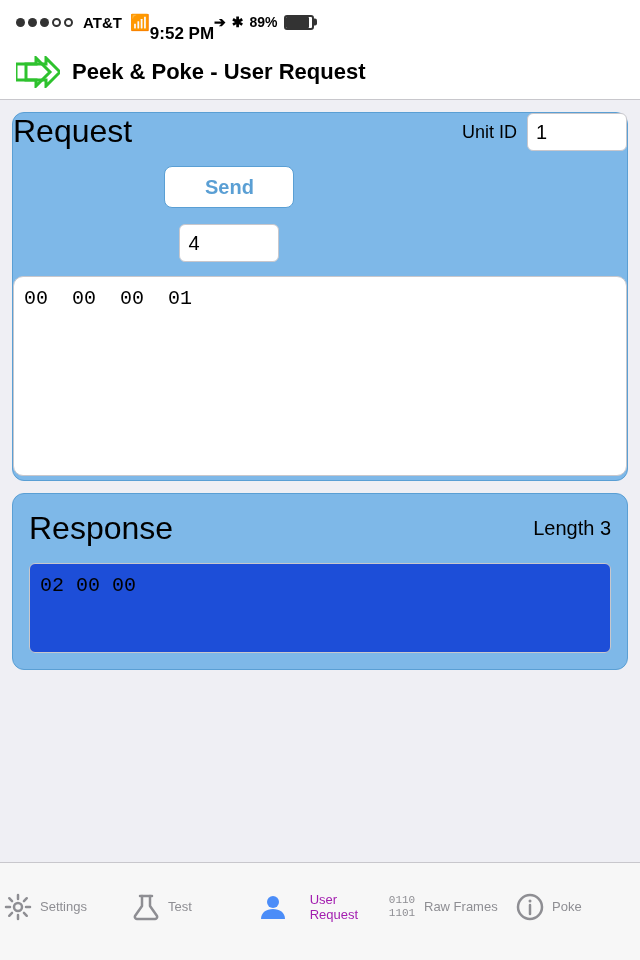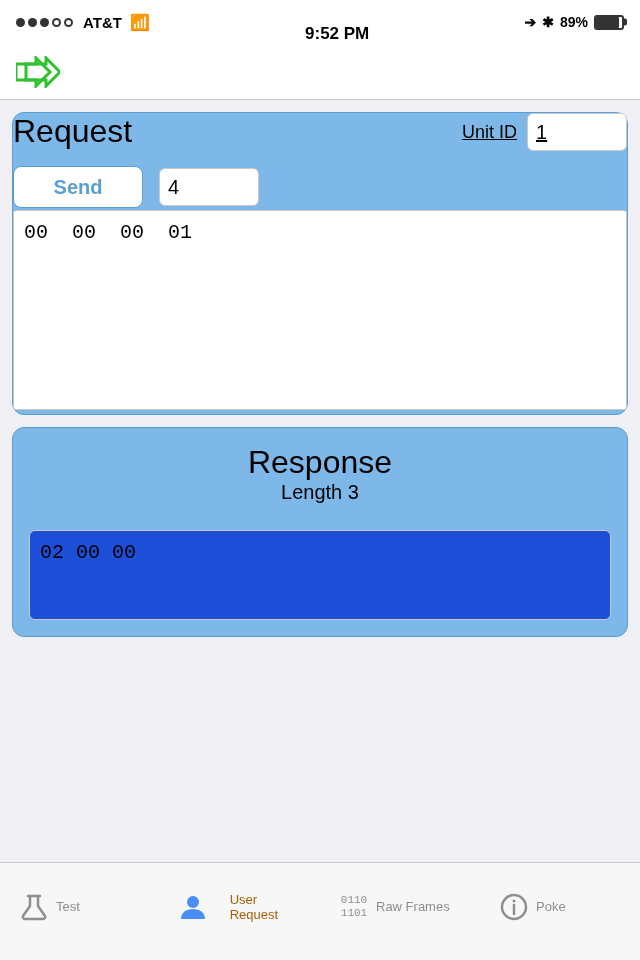--- a/index.html
+++ b/index.html
@@ -12,21 +12,20 @@
       overflow: hidden;
       position: relative;
     }
 
     
     .status-bar {
       height: 44px;
       background: white;
       display: flex;
       align-items: center;
-      justify-content: space-between;
       padding: 0 16px;
       font-size: 15px;
       font-weight: 600;
     }
     .status-left {
       display: flex;
       align-items: center;
       gap: 4px;
     }
     .status-dots {
@@ -92,21 +91,20 @@
     .card-title {
       font-size: 32px;
       font-weight: 400;
       color: #000;
     }
 
     .field-group {
       display: flex;
       flex-direction: row;
       gap: 6px;
-      text-decoration: underline;
     }
 
     .field-row {
       display: flex;
       align-items: center;
       justify-content: flex-end;
       gap: 10px;
     }
 
     .field-label {
@@ -124,62 +122,62 @@
       font-size: 20px;
       padding: 0 8px;
       color: #000;
     }
 
     .send-section {
       display: flex;
       align-items: center;
       gap: 16px;
       margin-top: 4px;
+      flex-direction: column;
     }
 
     .send-btn {
       width: 130px;
       height: 42px;
       background: white;
       border: 1px solid #5a9fd4;
       border-radius: 8px;
       font-size: 20px;
       font-weight: 600;
       color: #5a9fd4;
       cursor: pointer;
     }
 
     .data-textarea {
       width: 100%;
       min-height: 200px;
       background: white;
       border: 1px solid #c8c7cc;
-      border-radius: 3px;
+      border-radius: 10px;
       font-size: 20px;
       font-family: 'Courier New', monospace;
       padding: 10px;
       color: #000;
       resize: none;
-      margin-top: 2px;
+      margin-top: 14px;
     }
 
     
     .response-card {
       background: #7eb8e8;
       border-radius: 12px;
       padding: 16px;
       border: 1px solid #5a9fd4;
     }
 
     .response-header {
       display: flex;
       align-items: center;
       justify-content: space-between;
-      margin-bottom: 26px;
-      flex-direction: column;
+      margin-bottom: 16px;
     }
 
     .length-label {
       font-size: 20px;
       color: #000;
     }
 
     .response-data {
       width: 100%;
       min-height: 90px;
@@ -236,21 +234,21 @@
       align-items: center;
       justify-content: center;
     }
 
     .tab-label {
       font-size: 13px;
       color: #8e8e93;
     }
 
     .tab-label.active {
-      color: #a16207;
+      color: #a21caf;
       margin-left: 16px;
     }
 
     
     .raw-frames-icon {
       font-family: 'Courier New', monospace;
       font-size: 11px;
       color: #8e8e93;
       line-height: 1.1;
       text-align: center;
@@ -282,20 +280,21 @@
   </div>
 </div>
 
 <div class="nav-bar">
   <div class="nav-icon arrow-icon">
     <svg width="44" height="32" viewBox="0 0 44 32">
       <polygon points="0,8 20,8 20,2 34,16 20,30 20,24 0,24" fill="none" stroke="#2ec22e" stroke-width="3"></polygon>
       <polygon points="10,8 30,8 30,2 44,16 30,30 30,24 10,24" fill="none" stroke="#2ec22e" stroke-width="3"></polygon>
     </svg>
   </div>
+  <span class="nav-title">Peek &amp; Poke - User Request</span>
 </div>
 
 <div class="content">
 
   <div class="card">
     <div style="display:flex; align-items:flex-start; gap:16px;">
       <div style="flex:1;">
         <div class="card-title">Request</div>
         <div style="margin-top: 16px;">
           <div class="send-section">
@@ -327,20 +326,29 @@
   </div>
 
 </div>
 
 <div class="error-bar">
   <span>No Error</span>
 </div>
 
 <div class="tab-bar">
 
+  <div class="tab-item">
+    <div class="tab-icon-container">
+      <svg width="30" height="30" viewBox="0 0 30 30">
+        <circle cx="15" cy="15" r="4" fill="none" stroke="#8e8e93" stroke-width="2.5"></circle>
+        <path d="M15 3v4M15 23v4M3 15h4M23 15h4M6.22 6.22l2.83 2.83M20.95 20.95l2.83 2.83M6.22 23.78l2.83-2.83M20.95 9.05l2.83-2.83" stroke="#8e8e93" stroke-width="2.5" stroke-linecap="round"></path>
+      </svg>
+    </div>
+    <span class="tab-label">Settings</span>
+  </div>
 
   <div class="tab-item">
     <div class="tab-icon-container">
       <svg width="30" height="30" viewBox="0 0 30 30">
         <path d="M11 4v10L4 24a2 2 0 001.8 2.9h18.4A2 2 0 0026 24L19 14V4" stroke="#8e8e93" stroke-width="2.5" fill="none" stroke-linecap="round" stroke-linejoin="round"></path>
         <line x1="9" y1="4" x2="21" y2="4" stroke="#8e8e93" stroke-width="2.5" stroke-linecap="round"></line>
       </svg>
     </div>
     <span class="tab-label">Test</span>
   </div>

